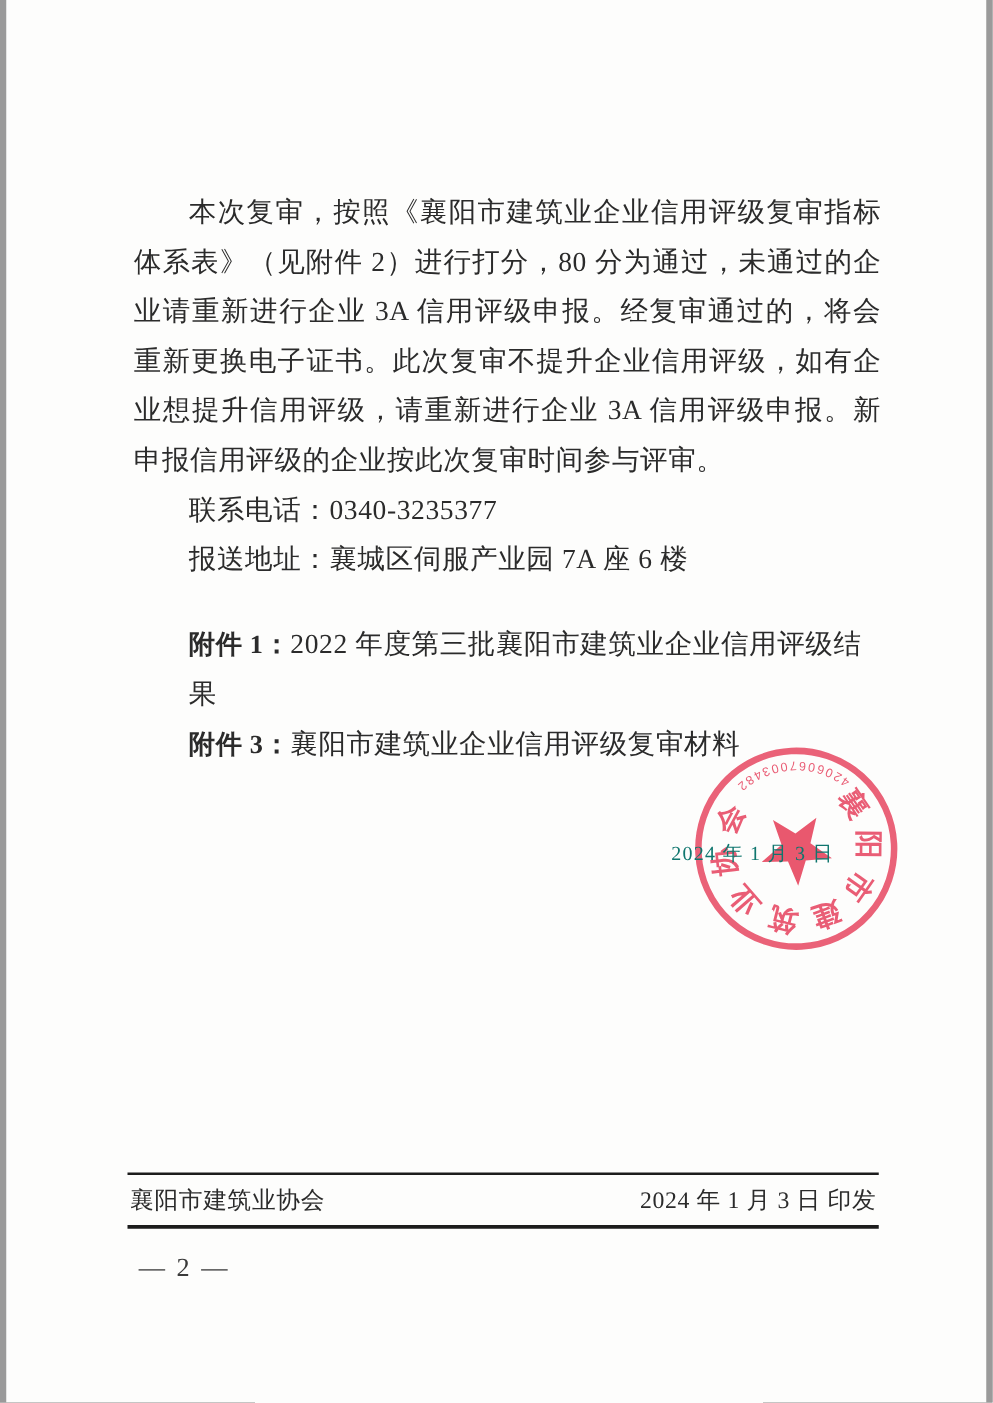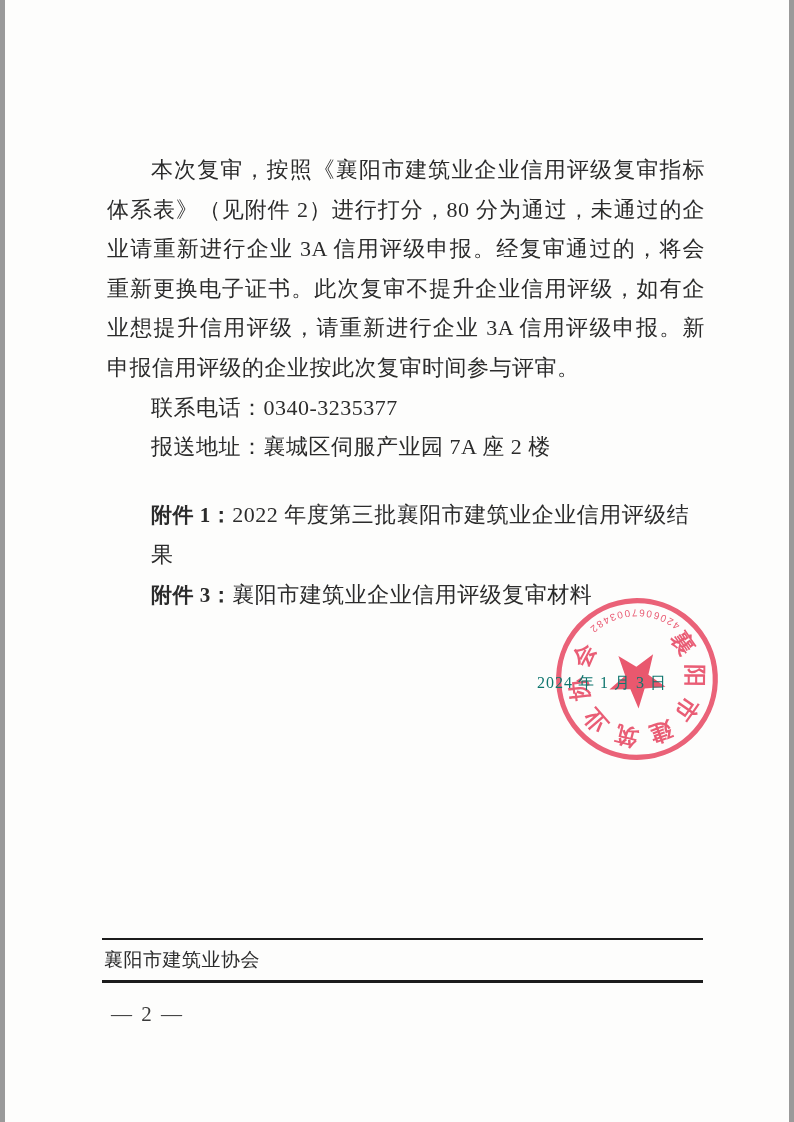--- a/index.html
+++ b/index.html
@@ -82,21 +82,21 @@
   }
 </style>
 </head>
 <body>
 
 <div class="page">
 
   <div class="content">
     <p class="para">本次复审，按照《襄阳市建筑业企业信用评级复审指标体系表》（见附件 2）进行打分，80 分为通过，未通过的企业请重新进行企业 3A 信用评级申报。经复审通过的，将会重新更换电子证书。此次复审不提升企业信用评级，如有企业想提升信用评级，请重新进行企业 3A 信用评级申报。新申报信用评级的企业按此次复审时间参与评审。</p>
     <div class="contact-line">联系电话：0340-3235377</div>
-    <div class="contact-line">报送地址：襄城区伺服产业园 7A 座 2 楼</div>
+    <div class="contact-line">报送地址：襄城区伺服产业园 7A 座 6 楼</div>
 
     <div class="attachments">
       <div class="attachment-line">
         <span class="attachment-label">附件 1：</span><span>2022 年度第三批襄阳市建筑业企业信用评级结果</span>
       </div>
       <div class="attachment-line">
         <span class="attachment-label">附件 3：</span><span>襄阳市建筑业企业信用评级复审材料</span>
       </div>
     </div>
   </div>
@@ -116,18 +116,19 @@
         <textPath href="#arc-bottom" startOffset="50%" text-anchor="middle">4206067003482</textPath>
       </text>
     </svg>
   </div>
 
   <div class="stamp-date">2024 年 1 月 3 日</div>
 
   <div class="footer">
     <div class="footer-row">
       <span>襄阳市建筑业协会</span>
+      <span>2024 年 1 月 3 日  印发</span>
     </div>
   </div>
 
   <div class="page-number">— 2 —</div>
 
 </div>
 
 </body></html>

